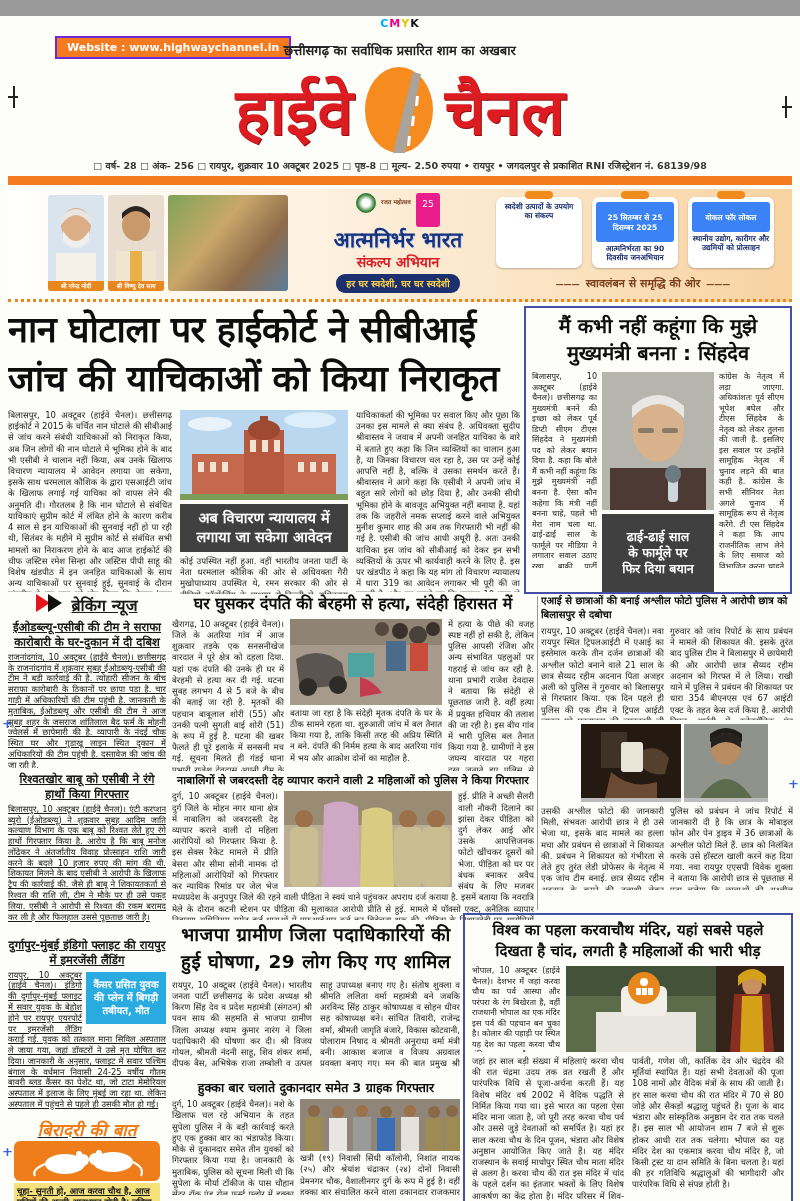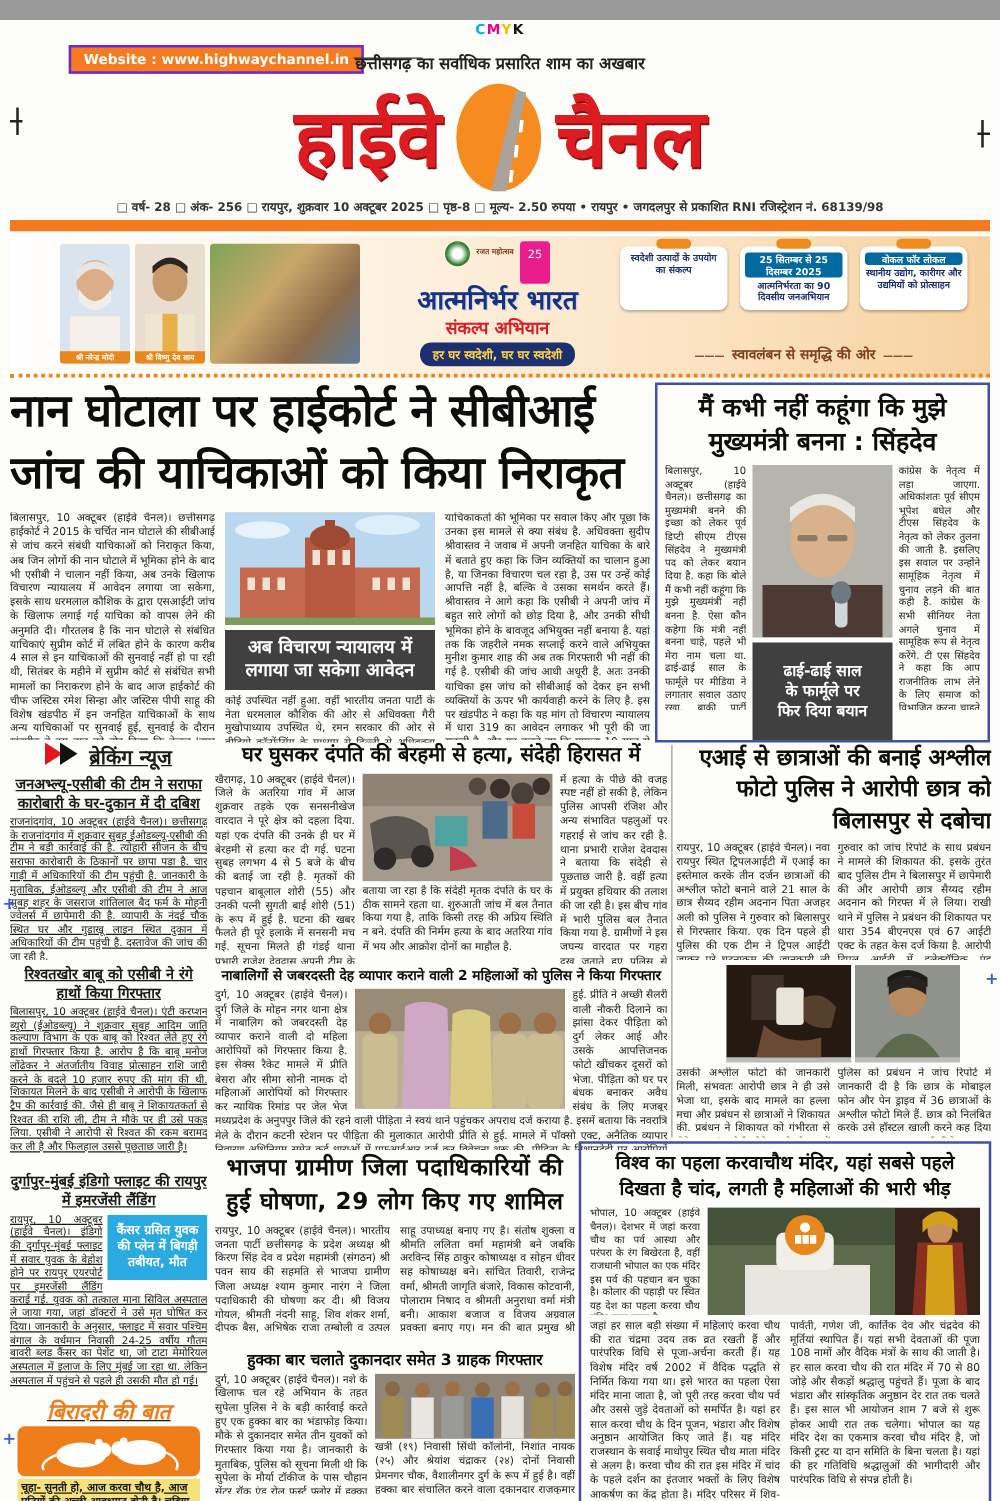--- a/index.html
+++ b/index.html
@@ -41,22 +41,22 @@
   .emb-text{font-size:6px;color:#7b3f1d;font-weight:bold;line-height:18px;}
   .b-title{font-size:21px;font-weight:bold;color:#16337e;text-shadow:1px 1px 0 #c9d4f0;line-height:1.05;}
   .b-sub{font-size:14px;font-weight:bold;color:#d81f26;margin-top:1px;}
   .b-ribbon{display:inline-block;margin-top:3px;background:#1c2f6e;color:#ffd24a;
             font-size:9.5px;font-weight:bold;padding:3px 10px;border-radius:9px;}
   .banner-right{position:absolute;left:488px;top:8px;display:flex;gap:10px;}
   .b-box{width:78px;background:#fff;border-radius:7px;padding:5px 4px;position:relative;
          box-shadow:0 1px 2px rgba(0,0,0,.25);text-align:center;}
   .b-box:before{content:"";position:absolute;top:-6px;left:50%;margin-left:-14px;width:28px;
                 height:8px;background:#f08c1e;border-radius:4px;}
-  .b-box .h{background:#0369a1;color:#fff;font-size:7.5px;font-weight:bold;border-radius:3px;
-            padding:0 1px;margin-bottom:2px;}
+  .b-box .h{background:#3b82f6;color:#fff;font-size:7.5px;font-weight:bold;border-radius:3px;
+            padding:10px 1px;margin-bottom:2px;}
   .b-box .t{font-size:7.5px;font-weight:bold;color:#1c2f6e;line-height:1.25;}
   .banner-footer{position:absolute;left:500px;top:86px;width:270px;text-align:center;
                  font-size:11px;font-weight:bold;color:#7b3f1d;}
   .banner-footer:before,.banner-footer:after{content:"———";color:#7b3f1d;font-size:8px;margin:0 6px;}
   
   .headline{font-weight:bold;color:#0d0d0d;line-height:1.3;}
   .body-txt{font-size:8.5px;line-height:1.32;text-align:justify;color:#1b1b1b;overflow:hidden;}
   .red-box{background:#404040;color:#fff;font-weight:bold;text-align:center;
            display:flex;align-items:center;justify-content:center;line-height:1.3;}
   .photo{overflow:hidden;background:#bbb;}
@@ -99,21 +99,21 @@
   .murder{position:absolute;left:172px;top:578px;width:362px;height:180px;overflow:hidden;}
   .murder .headline{font-size:16px;text-align:center;white-space:nowrap;}
   .md-row{display:flex;gap:6px;margin-top:4px;}
   .md-c1{width:112px;height:152px;}
   .md-mid{width:152px;flex:none;}
   .md-mid .photo{height:86px;}
   .md-mid .body-txt{height:62px;margin-top:3px;}
   .md-c3{flex:1;height:152px;}
   
   .ai{position:absolute;left:541px;top:578px;width:252px;height:316px;overflow:hidden;}
-  .ai .headline{font-size:18px;text-align:right;line-height:1.4;}
+  .ai .headline{font-size:10px;text-align:left;line-height:1.4;}
   .ai-row{display:flex;gap:6px;margin-top:4px;}
   .ai-row .body-txt{flex:1;}
   .ai-photos{display:flex;gap:3px;margin:4px 0 4px 40px;}
   .seg{height:94px;}
   .seg2{height:84px;}
   
   .racket{position:absolute;left:172px;top:758px;width:362px;height:146px;overflow:hidden;}
   .racket .headline{font-size:11px;text-align:center;white-space:nowrap;}
   .rk-row{display:flex;gap:6px;margin-top:3px;}
   .rk-c1{width:106px;height:98px;}
@@ -286,21 +286,21 @@
       <span>
         <svg width="30" height="18" viewBox="0 0 30 18">
           <path d="M0 0 L14 9 L0 18 Z" fill="#e6151d"></path>
           <path d="M12 0 L26 9 L12 18 Z" fill="#111"></path>
         </svg>
       </span>
       <span class="lbl">ब्रेकिंग न्यूज</span>
     </div>
 
     <div>
-      <div class="bk-title">जनअभ्ल्यू-एसीबी की टीम ने सराफा कारोबारी के घर-दुकान में दी दबिश</div>
+      <div class="bk-title">ईओडब्ल्यू-एसीबी की टीम ने सराफा कारोबारी के घर-दुकान में दी दबिश</div>
       <div class="bk-body" style="height:116px;">राजनांदगांव, 10 अक्टूबर (हाईवे चैनल)। छत्तीसगढ़ के राजनांदगांव में शुक्रवार सुबह ईओडब्ल्यू-एसीबी की टीम ने बड़ी कार्रवाई की है. त्योहारी सीजन के बीच सराफा कारोबारी के ठिकानों पर छापा पड़ा है. चार गाड़ी में अधिकारियों की टीम पहुंची है. जानकारी के मुताबिक, ईओडब्ल्यू और एसीबी की टीम ने आज सुबह शहर के जसराज शांतिलाल बैद फर्म के मोहनी ज्वेलर्स में छापेमारी की है. व्यापारी के नंदई चौक स्थित घर और गुड़ाखू लाइन स्थित दुकान में अधिकारियों की टीम पहुंची है. दस्तावेज की जांच की जा रही है.</div>
     </div>
 
     <div>
       <div class="bk-title">रिश्वतखोर बाबू को एसीबी ने रंगे हाथों किया गिरफ्तार</div>
       <div class="bk-body" style="height:130px;">बिलासपुर, 10 अक्टूबर (हाईवे चैनल)। एंटी करप्शन ब्यूरो (ईओडब्ल्यू) ने शुक्रवार सुबह आदिम जाति कल्याण विभाग के एक बाबू को रिश्वत लेते हुए रंगे हाथों गिरफ्तार किया है. आरोप है कि बाबू मनोज लोंढेकर ने अंतर्जातीय विवाह प्रोत्साहन राशि जारी करने के बदले 10 हजार रुपए की मांग की थी. शिकायत मिलने के बाद एसीबी ने आरोपी के खिलाफ ट्रैप की कार्रवाई की. जैसे ही बाबू ने शिकायतकर्ता से रिश्वत की राशि ली, टीम ने मौके पर ही उसे पकड़ लिया. एसीबी ने आरोपी से रिश्वत की रकम बरामद कर ली है और फिलहाल उससे पूछताछ जारी है।</div>
     </div>
 
     <div>
       <div class="bk-title">दुर्गापुर-मुंबई इंडिगो फ्लाइट की रायपुर में इमरजेंसी लैंडिंग</div>

